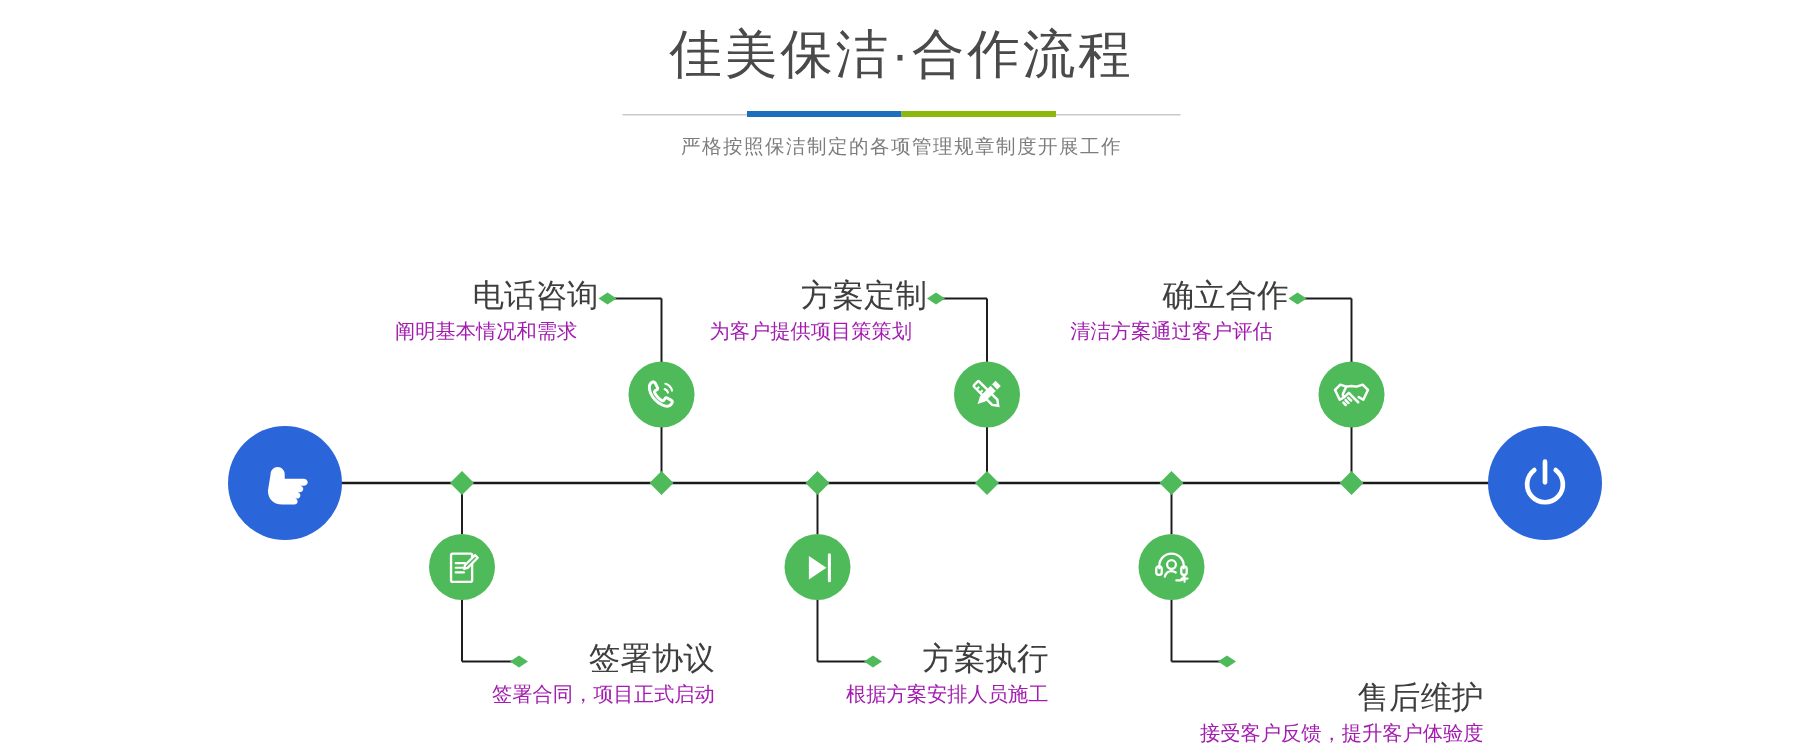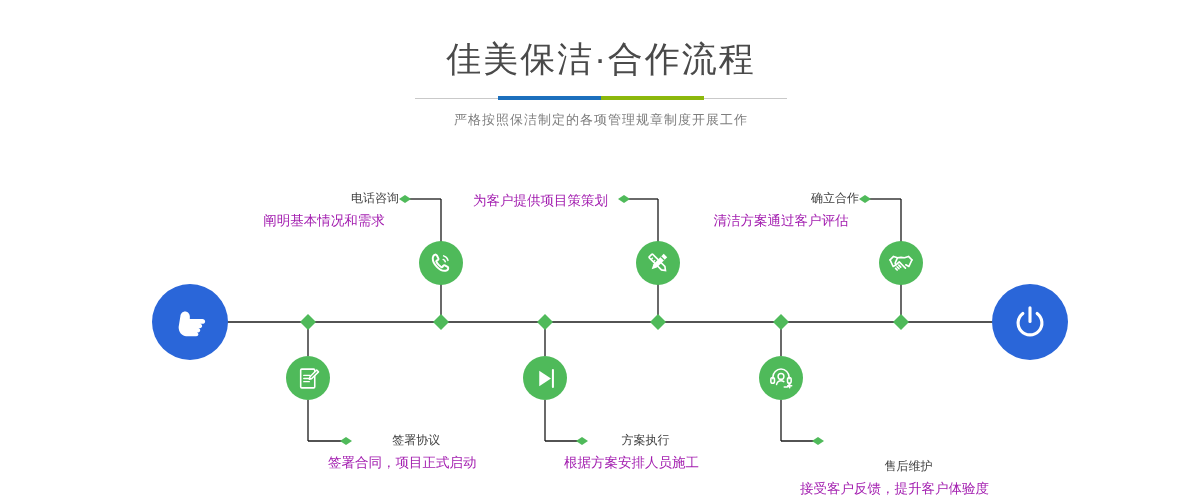--- a/index.html
+++ b/index.html
@@ -8,21 +8,21 @@
     background:#ffffff;
     font-family:"Liberation Sans","DejaVu Sans",sans-serif;
     overflow:hidden;
     position:relative;
   }
   #root{position:relative;width:1202px;height:502px;}
 
   
   .header{position:absolute;left:0;top:0;width:1202px;text-align:center;}
   .title{
-    margin:0;padding-top:38px;
+    margin:0;padding-top:16px;
     font-size:35px;line-height:42px;
     color:#4a4a4a;font-weight:normal;
     letter-spacing:2px;
   }
   .divider{
     position:relative;width:372px;height:4px;margin:16px auto 0 auto;
   }
   .divider .base{
     position:absolute;left:0;top:1.5px;width:372px;height:1px;background:#c9c9c9;
   }
@@ -54,28 +54,28 @@
   
   .node{
     position:absolute;width:44px;height:44px;border-radius:50%;
     background:#4fba5a;display:flex;align-items:center;justify-content:center;
   }
   .node svg{position:static;}
 
   
   .lbl{position:absolute;white-space:nowrap;}
   .lbl .t{
-    font-size:12px;line-height:20px;color:#3e3e3e;
+    font-size:21px;line-height:20px;color:#3e3e3e;
   }
   .lbl .s{
     font-size:13.5px;line-height:19px;color:#a21caf;margin-top:3px;
   }
   .lbl.top{text-align:center;}
   .lbl.top .t{text-align:right;}
-  .lbl.bot .t{text-align:center;}
+  .lbl.bot .t{text-align:right;}
   .lbl.bot .s{text-align:center;}
 </style>
 </head>
 <body>
 
 <div id="root">
 
   <div class="header">
     <h1 class="title">佳美保洁·合作流程</h1>
     <div class="divider">
@@ -205,20 +205,21 @@
         <line x1="26.7" y1="23" x2="26.7" y2="28" stroke="#ffffff" stroke-width="1.8" stroke-linecap="round"></line>
       </svg>
     </div>
 
     <div class="lbl top" style="left:249px;top:188px;width:150px;">
       <div class="t">电话咨询</div>
       <div class="s">阐明基本情况和需求</div>
     </div>
 
     <div class="lbl top" style="left:463px;top:188px;width:155px;">
+      <div class="t">方案定制</div>
       <div class="s">为客户提供项目策策划</div>
     </div>
 
     <div class="lbl top" style="left:703px;top:188px;width:156px;">
       <div class="t">确立合作</div>
       <div class="s">清洁方案通过客户评估</div>
     </div>
 
     <div class="lbl bot" style="left:356px;top:430px;">
       <div class="t">签署协议</div>

